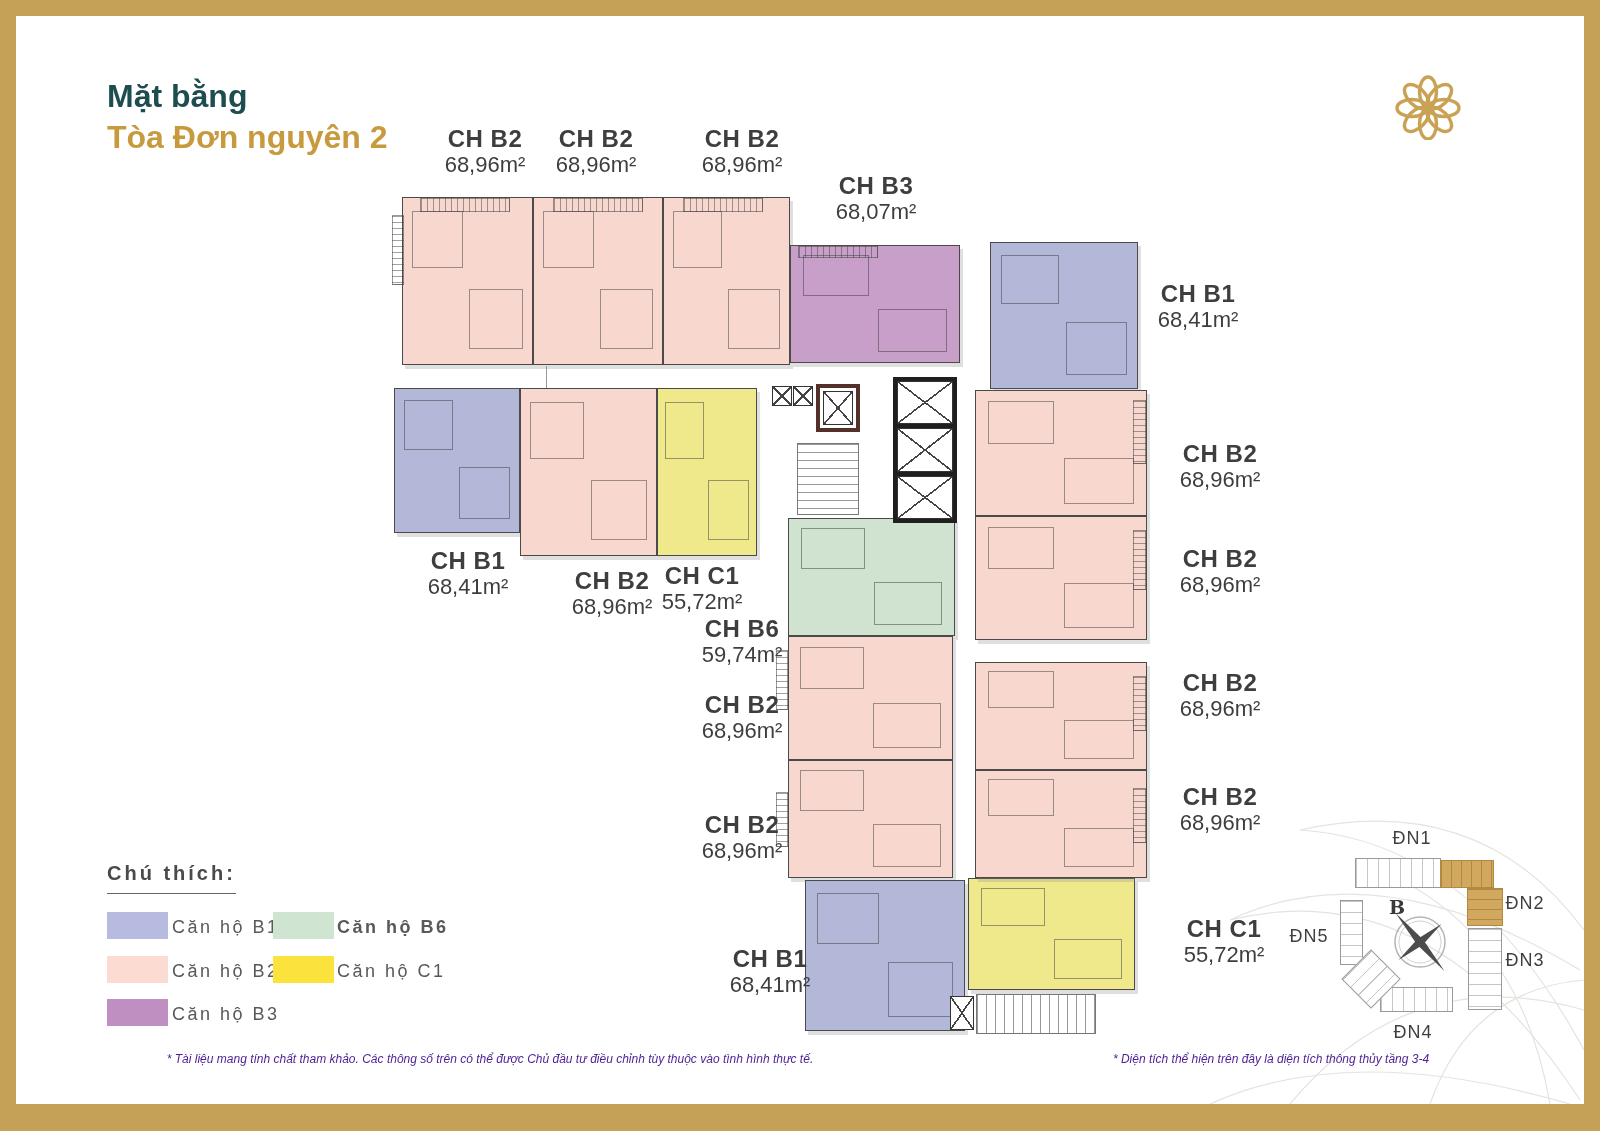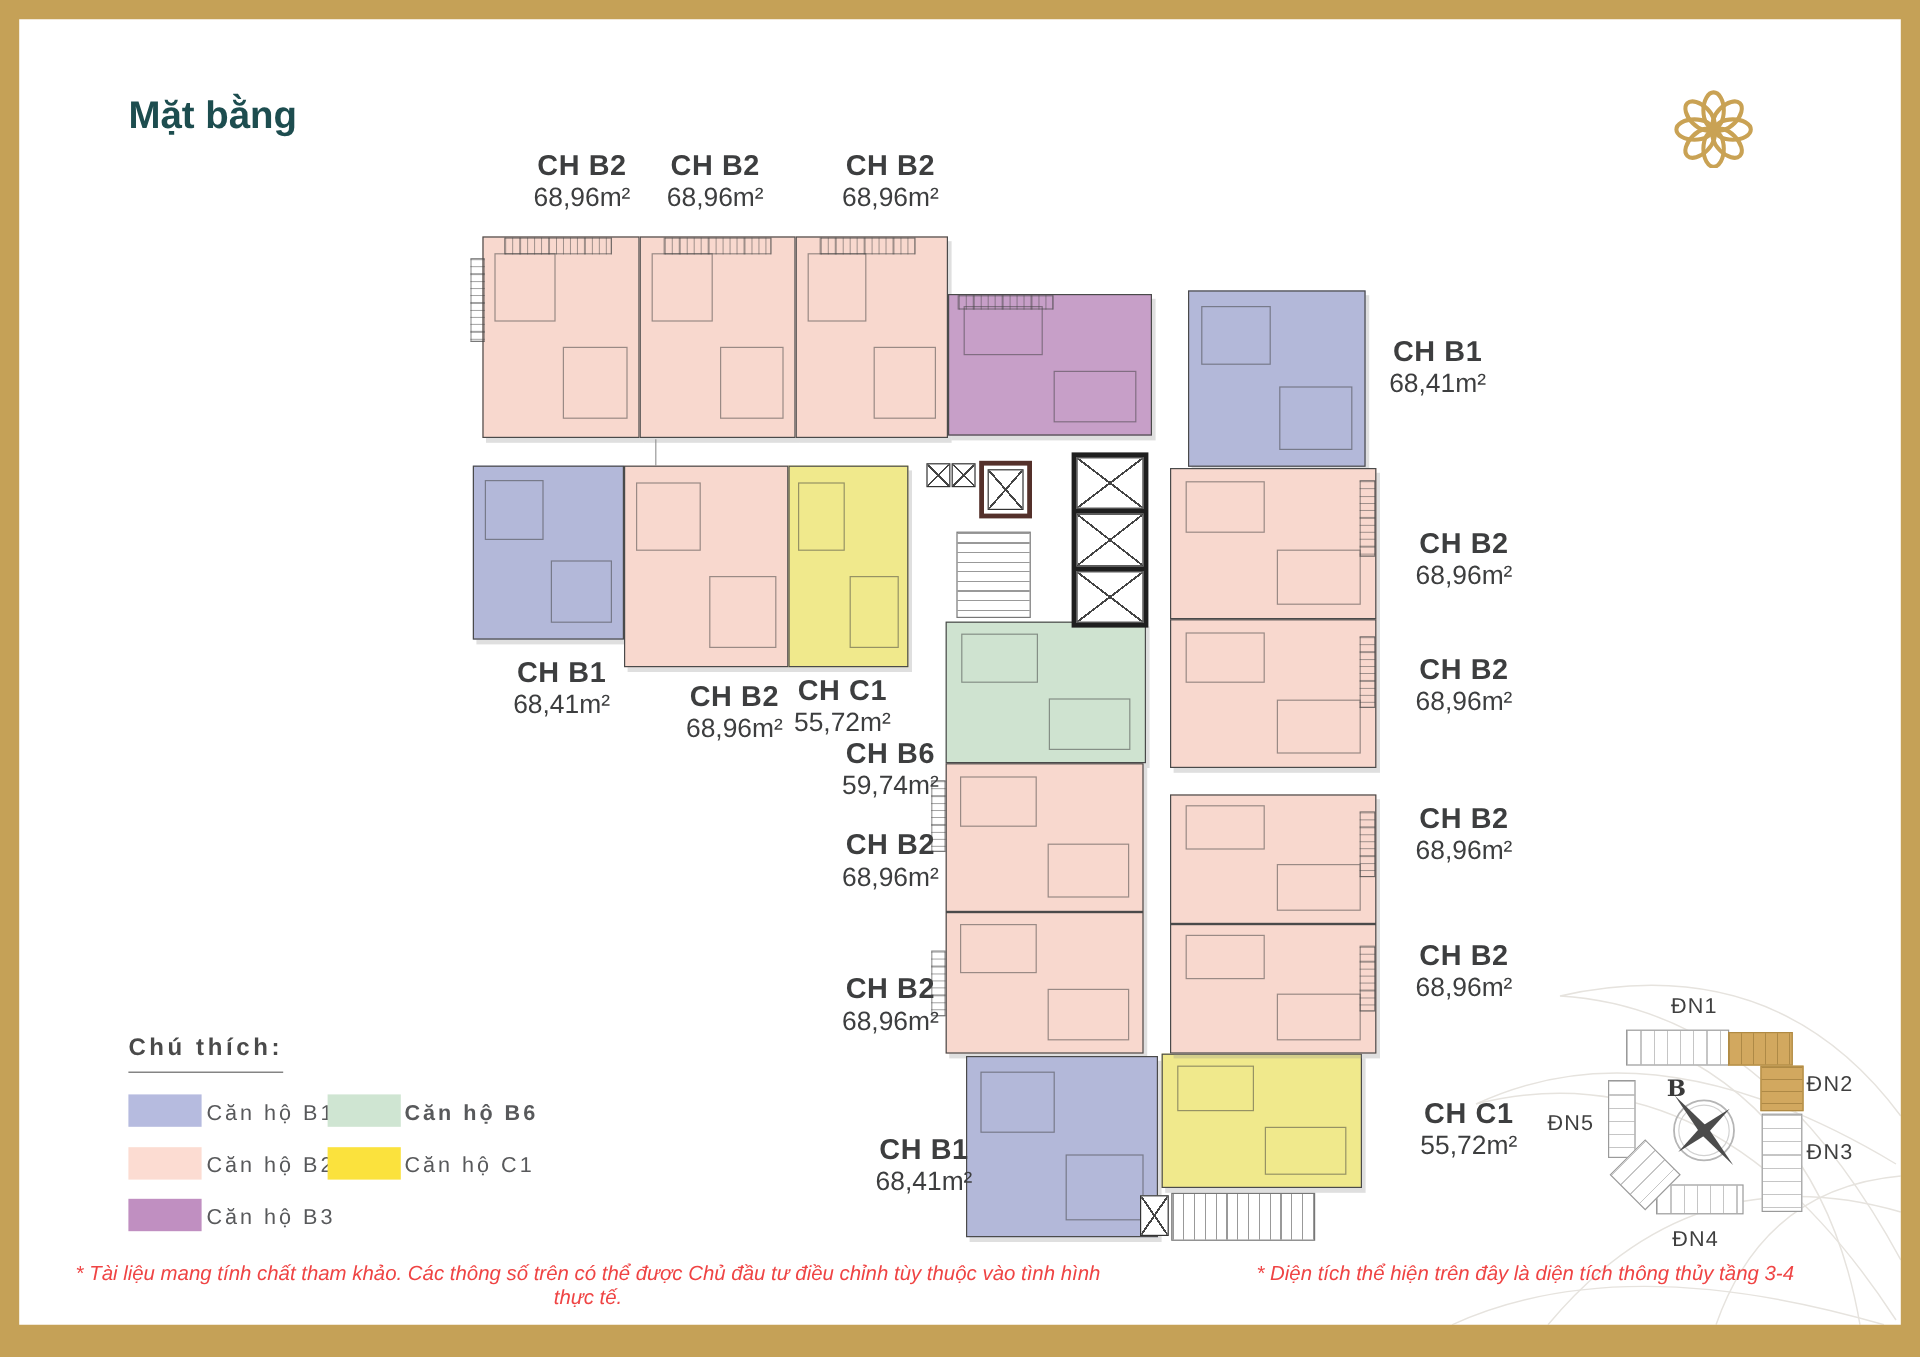--- a/index.html
+++ b/index.html
@@ -61,21 +61,21 @@
         background-image:repeating-linear-gradient(to right,rgba(150,150,150,.55) 0 1px,transparent 1px 11px);}
   .bldg-v{background-image:repeating-linear-gradient(to bottom,rgba(150,150,150,.55) 0 1px,transparent 1px 11px);}
   .bldg-gold{background-color:#d2a85f;border-color:#b08a43;
         background-image:repeating-linear-gradient(to right,rgba(130,100,40,.45) 0 1px,transparent 1px 10px);}
   .bldg-gold.bldg-v{background-image:repeating-linear-gradient(to bottom,rgba(130,100,40,.45) 0 1px,transparent 1px 10px);}
   .dn-label{position:absolute;font-size:18px;color:#3f3f3f;letter-spacing:1px;z-index:5;transform:translateX(-50%);}
   .compass{position:absolute;left:1378px;top:900px;z-index:4;}
   .compass-b{position:absolute;left:1389px;top:896px;font-family:"DejaVu Serif",serif;font-weight:bold;
         font-size:19px;color:#3a3a3a;z-index:5;}
   
-  .fnote{position:absolute;top:1052px;font-size:17px;font-style:italic;color:#ef4444;text-align:center;z-index:5;}
+  .fnote{position:absolute;top:1052px;font-size:12px;font-style:italic;color:#4c1d95;text-align:center;z-index:5;}
   .fnote-left{left:60px;width:860px;}
   .fnote-right{left:1036px;width:470px;}
   .watermark{position:absolute;z-index:1;}
 </style>
 </head>
 <body>
 
 <div class="page">
 
   <svg class="watermark" style="left:1050px;top:810px;" width="534" height="294" viewBox="0 0 534 294">
@@ -84,20 +84,21 @@
       <path d="M534 240 Q 420 30 250 20 Q 430 -20 534 120"></path>
       <path d="M520 294 Q 300 230 160 294"></path>
       <path d="M534 200 Q 360 150 240 294"></path>
       <path d="M500 294 Q 470 120 330 60"></path>
       <path d="M380 294 Q 420 180 534 170"></path>
     </g>
   </svg>
 
   <div class="title">
     <div class="t-teal">Mặt bằng</div>
+    <div class="t-gold">Tòa Đơn nguyên 2</div>
   </div>
 
   <svg class="logo-icon" width="68" height="66" viewBox="0 0 68 66">
     <g transform="translate(34,34)" stroke="#c9a254" stroke-width="3.4" fill="none">
       <ellipse cx="0" cy="-16" rx="8.5" ry="15"></ellipse>
       <ellipse cx="0" cy="-16" rx="8.5" ry="15" transform="rotate(45)"></ellipse>
       <ellipse cx="0" cy="-16" rx="8.5" ry="15" transform="rotate(90)"></ellipse>
       <ellipse cx="0" cy="-16" rx="8.5" ry="15" transform="rotate(135)"></ellipse>
       <ellipse cx="0" cy="-16" rx="8.5" ry="15" transform="rotate(180)"></ellipse>
       <ellipse cx="0" cy="-16" rx="8.5" ry="15" transform="rotate(225)"></ellipse>
@@ -161,20 +162,24 @@
     <div class="ar">68,96m²</div>
   </div>
   <div class="ulabel" style="left:596px;top:126px;">
     <div class="nm">CH B2</div>
     <div class="ar">68,96m²</div>
   </div>
   <div class="ulabel" style="left:742px;top:126px;">
     <div class="nm">CH B2</div>
     <div class="ar">68,96m²</div>
   </div>
+  <div class="ulabel" style="left:876px;top:173px;">
+    <div class="nm">CH B3</div>
+    <div class="ar">68,07m²</div>
+  </div>
   <div class="ulabel" style="left:1198px;top:281px;">
     <div class="nm">CH B1</div>
     <div class="ar">68,41m²</div>
   </div>
   <div class="ulabel" style="left:1220px;top:441px;">
     <div class="nm">CH B2</div>
     <div class="ar">68,96m²</div>
   </div>
   <div class="ulabel" style="left:1220px;top:546px;">
     <div class="nm">CH B2</div>

